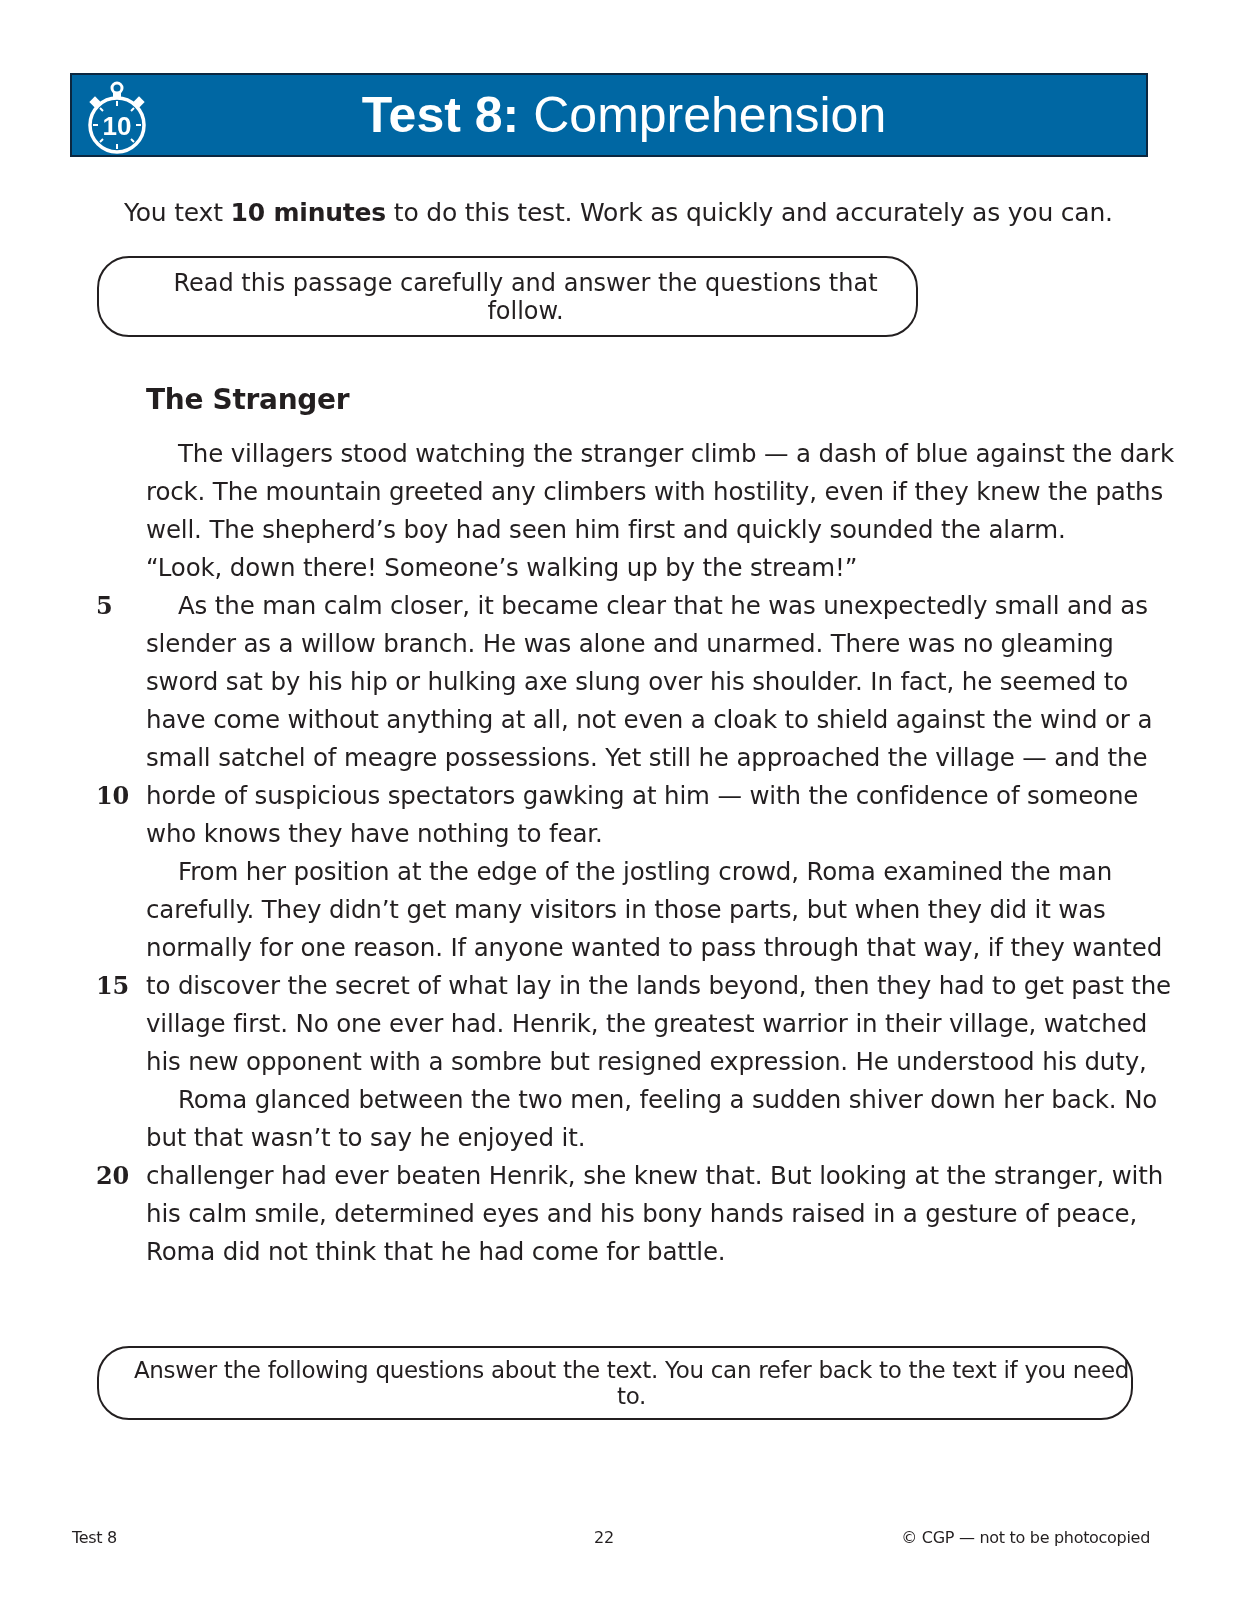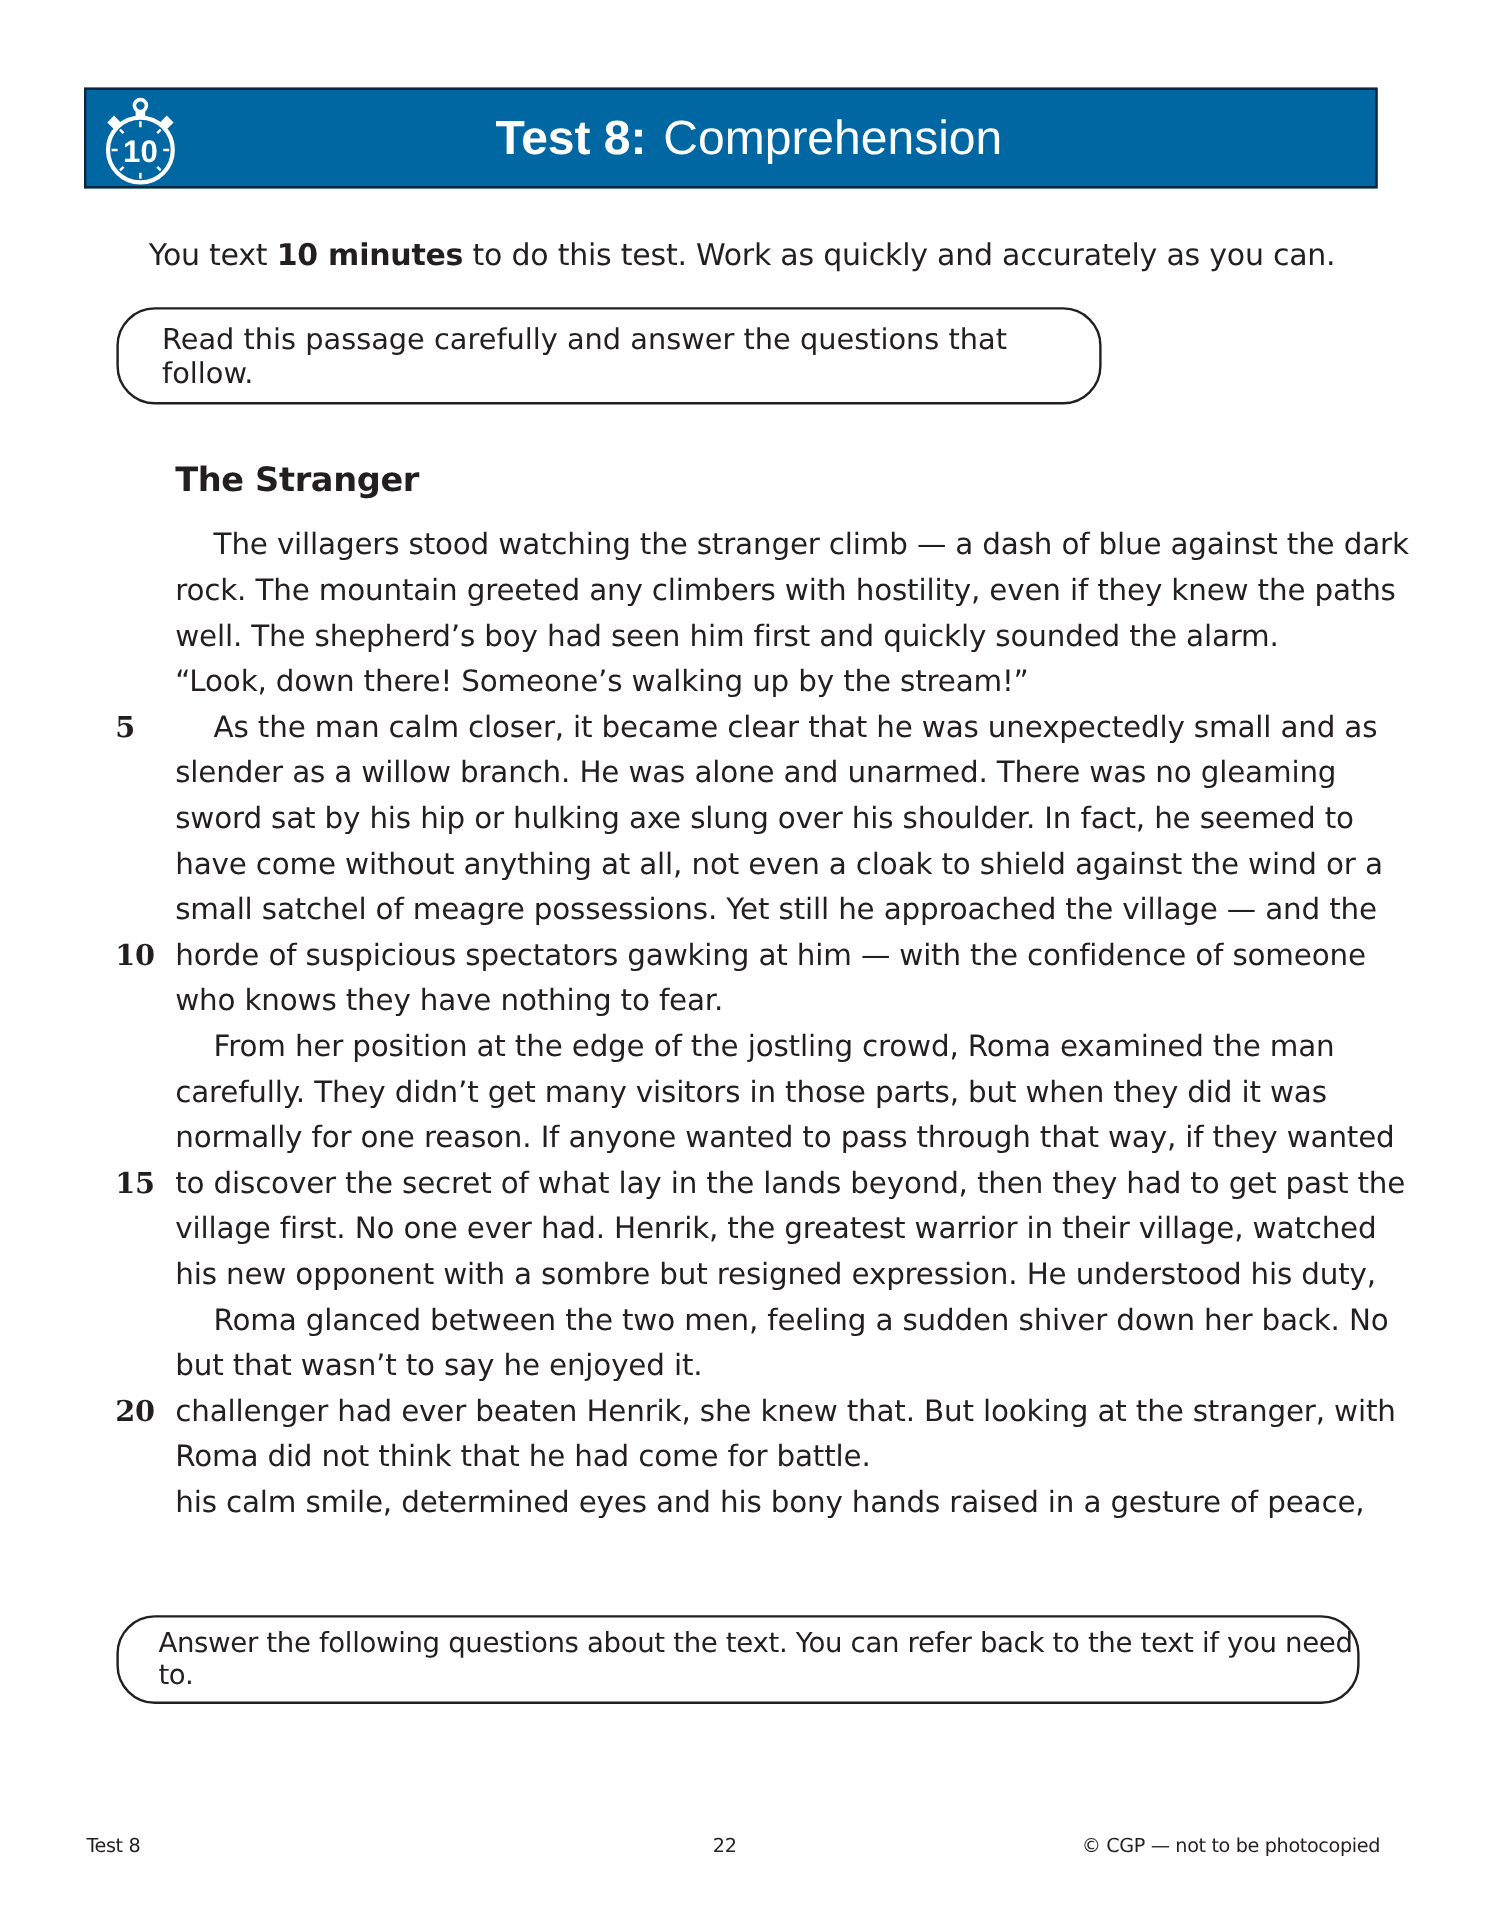--- a/index.html
+++ b/index.html
@@ -8,34 +8,35 @@
       font-family: "DejaVu Sans", sans-serif; color: #231f20;
     }
     .header {
       position: absolute; left: 70px; top: 73px; width: 1078px; height: 84px;
       background: #0067a3; border: 2px solid #0b2740; box-sizing: border-box;
     }
     .timer { position: absolute; left: 10px; top: 4px; width: 70px; height: 76px; }
     .title {
       position: absolute; left: 0; right: 0; top: 0; bottom: 0;
       display: flex; align-items: center; justify-content: center;
-      color: #ffffff; font-family: "Liberation Sans", sans-serif; font-size: 40px;
+      color: #ffffff; font-family: "Liberation Sans", sans-serif; font-size: 50px;
       padding-left: 30px; box-sizing: border-box;
     }
     .title b { font-weight: bold; margin-right: 14px; }
     .title span.rest { font-weight: normal; }
     .intro {
       position: absolute; left: 124px; top: 198px;
       font-size: 25px; letter-spacing: -0.2px;
     }
     .intro b { font-weight: bold; }
     .box {
       position: absolute; border: 2.5px solid #231f20; border-radius: 32px;
       box-sizing: border-box; display: flex; align-items: center;
       font-size: 24px;
+      text-align: center;
     }
     .box1 { left: 97px; top: 256px; width: 821px; height: 81px; padding-left: 36px; }
     .box2 { left: 97px; top: 1346px; width: 1036px; height: 74px; padding-left: 33px; font-size: 23px; letter-spacing: -0.3px; }
     .passage-title {
       position: absolute; left: 146px; top: 383px;
       font-size: 28px; font-weight: bold; letter-spacing: -0.3px;
     }
     .passage { position: absolute; left: 0; top: 435px; width: 1253px; }
     .line {
       position: relative; height: 38px; line-height: 38px;
@@ -166,25 +167,25 @@
     <div class="line">
       <span class="num"></span>
       <span class="text">but that wasn’t to say he enjoyed it.</span>
     </div>
     <div class="line">
       <span class="num">20</span>
       <span class="text">challenger had ever beaten Henrik, she knew that.  But looking at the stranger, with</span>
     </div>
     <div class="line">
       <span class="num"></span>
-      <span class="text">Roma did not think that he had come for battle.</span>
+      <span class="text">his calm smile, determined eyes and his bony hands raised in a gesture of peace,</span>
     </div>
     <div class="line">
       <span class="num"></span>
-      <span class="text">his calm smile, determined eyes and his bony hands raised in a gesture of peace,</span>
+      <span class="text">Roma did not think that he had come for battle.</span>
     </div>
   </div>
 
 <div class="box box2">
   <span>Answer the following questions about the text.  You can refer back to the text if you need to.</span>
 </div>
 
 <div class="footer left">Test 8</div>
 <div class="footer center">22</div>
 <div class="footer right">© CGP — not to be photocopied</div>

